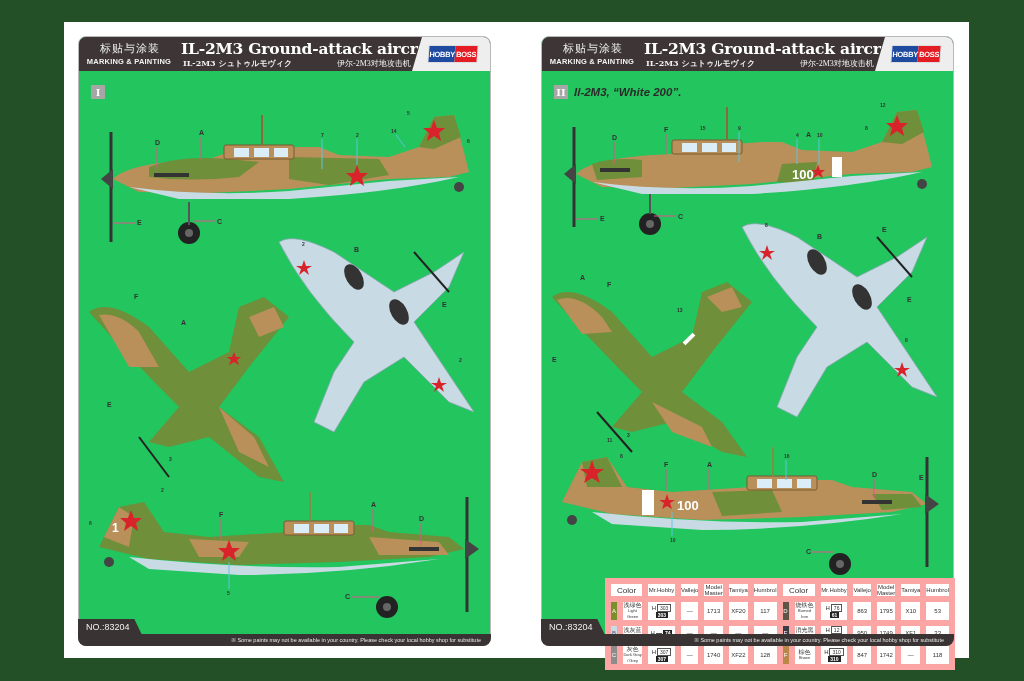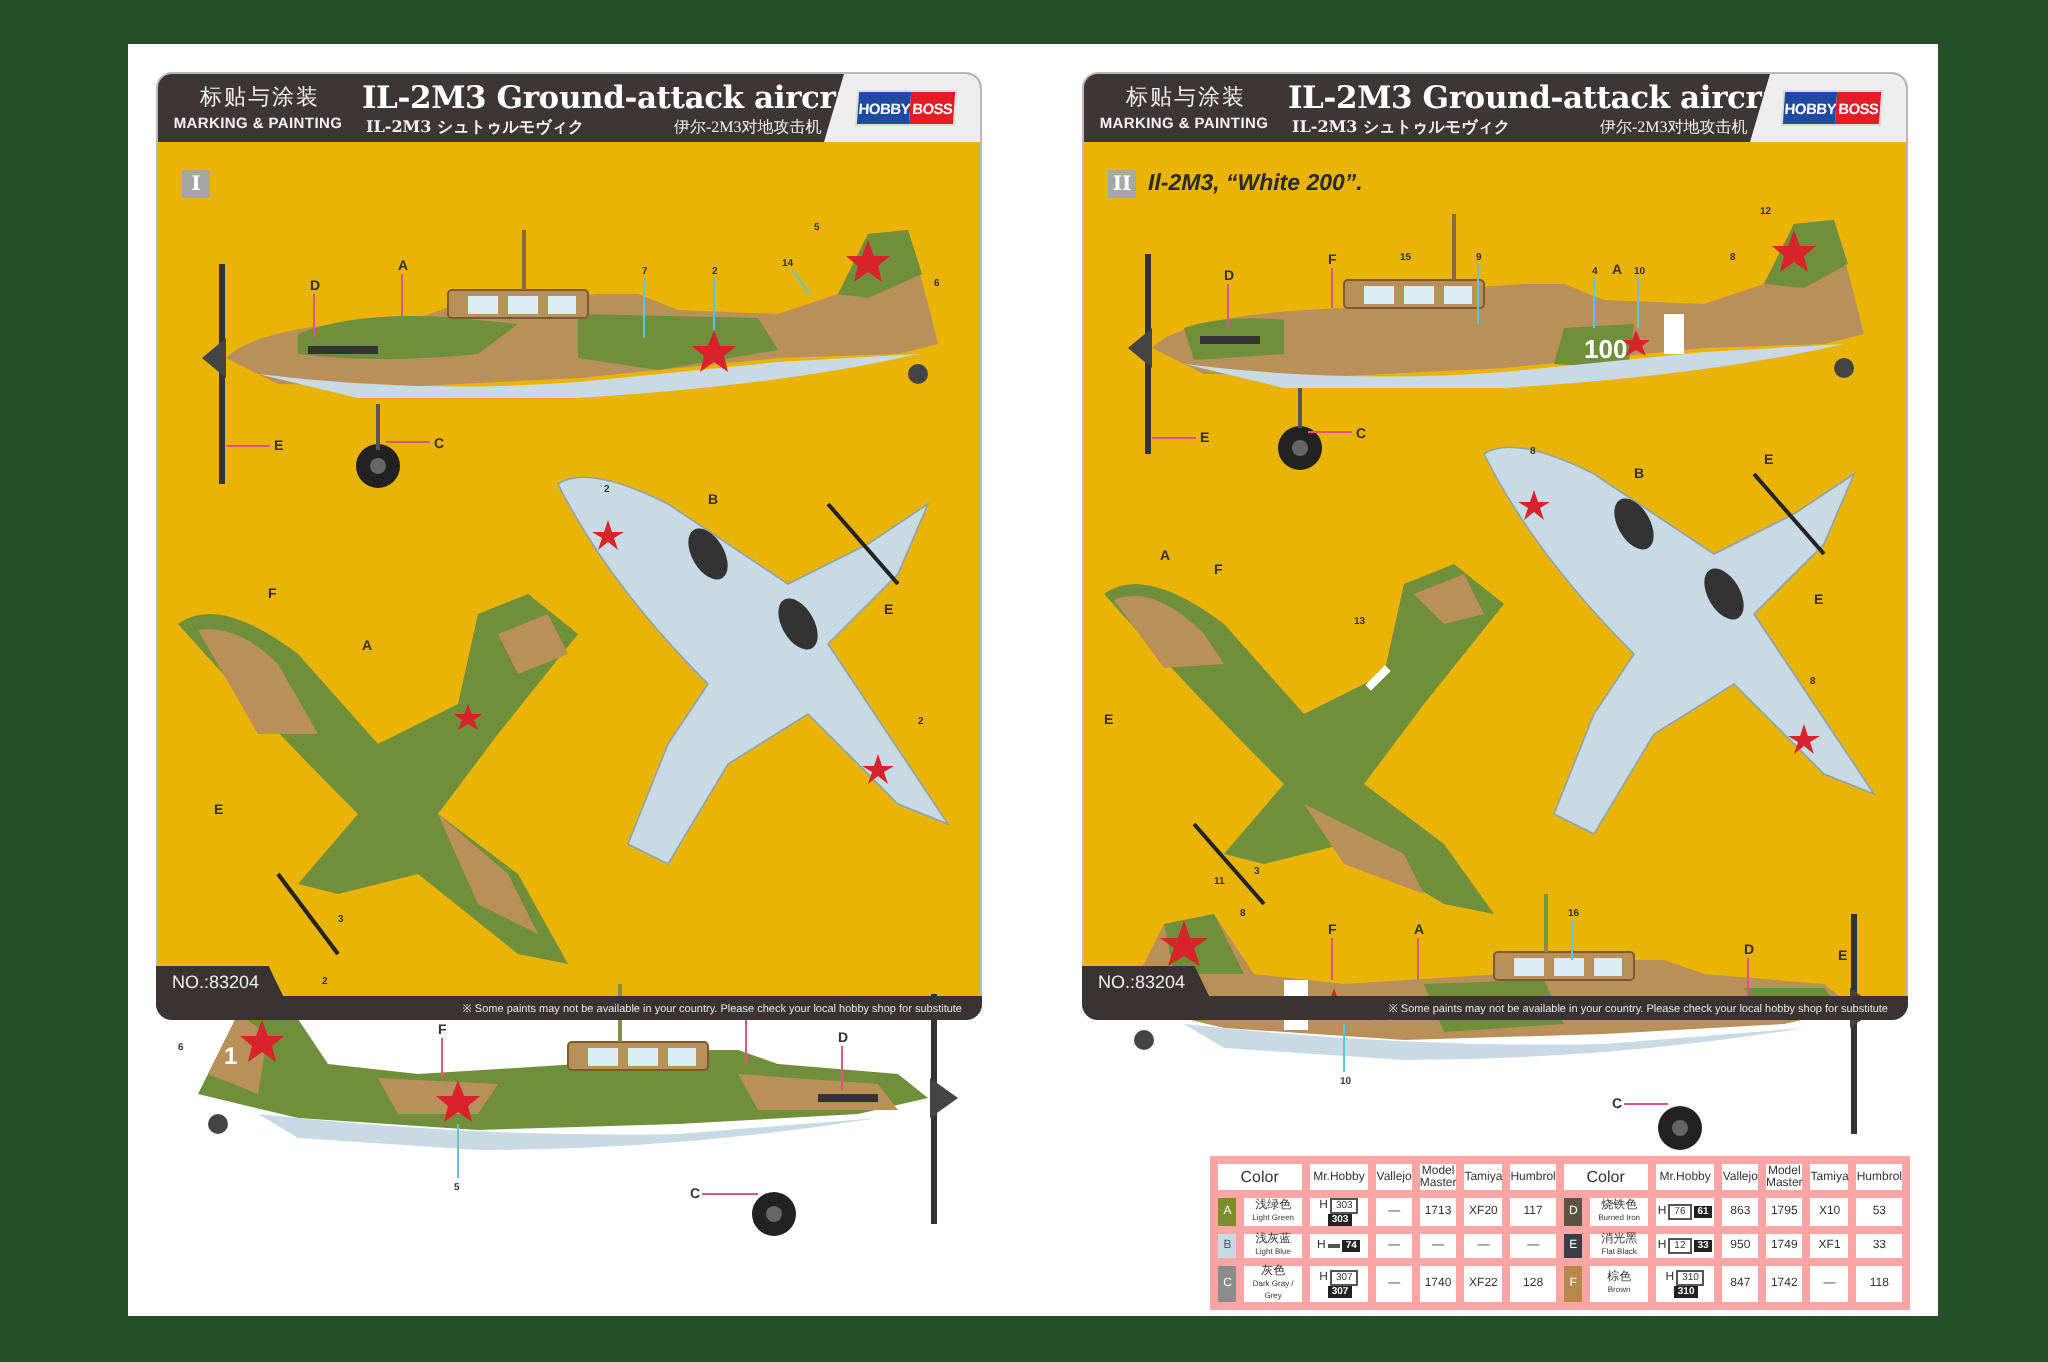--- a/index.html
+++ b/index.html
@@ -4,22 +4,22 @@
 <style>
   * { box-sizing: border-box; margin: 0; padding: 0; }
   html, body { width: 1024px; height: 681px; overflow: hidden; }
   body { background: #235027; font-family: "Liberation Sans", sans-serif; position: relative; }
 
   .sheet {
     position: absolute; left: 64px; top: 22px; width: 905px; height: 636px;
     background: #ffffff;
   }
   .page {
-    position: absolute; top: 36px; width: 413px; height: 474px;
-    border: 1px solid #b9b9b9; border-radius: 8px; background: #eab308;
+    position: absolute; top: 36px; width: 413px; height: 610px;
+    border: 1px solid #b9b9b9; border-radius: 8px; background: #22c55e;
   }
   .page.left { left: 78px; }
   .page.right { left: 541px; }
 
   .hdr {
     position: absolute; left: 0; top: 0; width: 100%; height: 34px;
     background: #3d3536; border-radius: 7px 7px 0 0; overflow: hidden;
   }
   .hdr .tab-right {
     position: absolute; right: 0; top: 0; width: 78px; height: 34px;
@@ -79,21 +79,21 @@
   }
 
   svg.art { position: absolute; overflow: visible; }
   .callout { font-family: "Liberation Sans", sans-serif; font-weight: bold; fill: #333; }
 
   
   .ptable {
     position: absolute; left: 63px; top: 541px; width: 350px; border-collapse: collapse;
     font-size: 6px; color: #333; background: #fff;
   }
-  .ptable td, .ptable th { border: 4px solid #fca5a5; text-align: center; height: 15px; font-weight: normal; }
+  .ptable td, .ptable th { border: 6px solid #fca5a5; text-align: center; height: 15px; font-weight: normal; }
   .ptable th { height: 17px; font-size: 6px; }
   .ptable th.col { font-size: 8px; }
   .chip { width: 14px; color: #fff; font-weight: bold; font-size: 6px; }
   .cname { width: 34px; line-height: 6px; font-size: 6px; }
   .cname small { display: block; font-size: 4px; }
   .mrh { width: 34px; font-size: 6px; }
   .mrh b { display: inline-block; background: #222; color: #fff; padding: 0 2px; font-size: 5px; margin-left: 1px; }
   .mrh i { font-style: normal; display: inline-block; border: 1px solid #555; padding: 0 2px; font-size: 5px; margin-left: 1px; }
 </style>
 </head>

